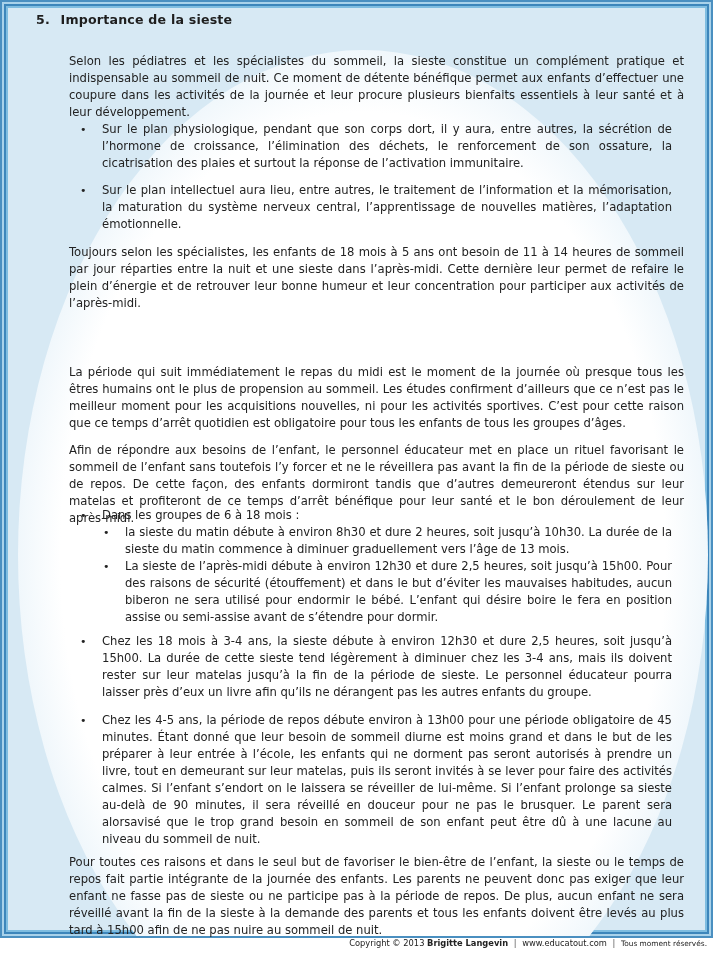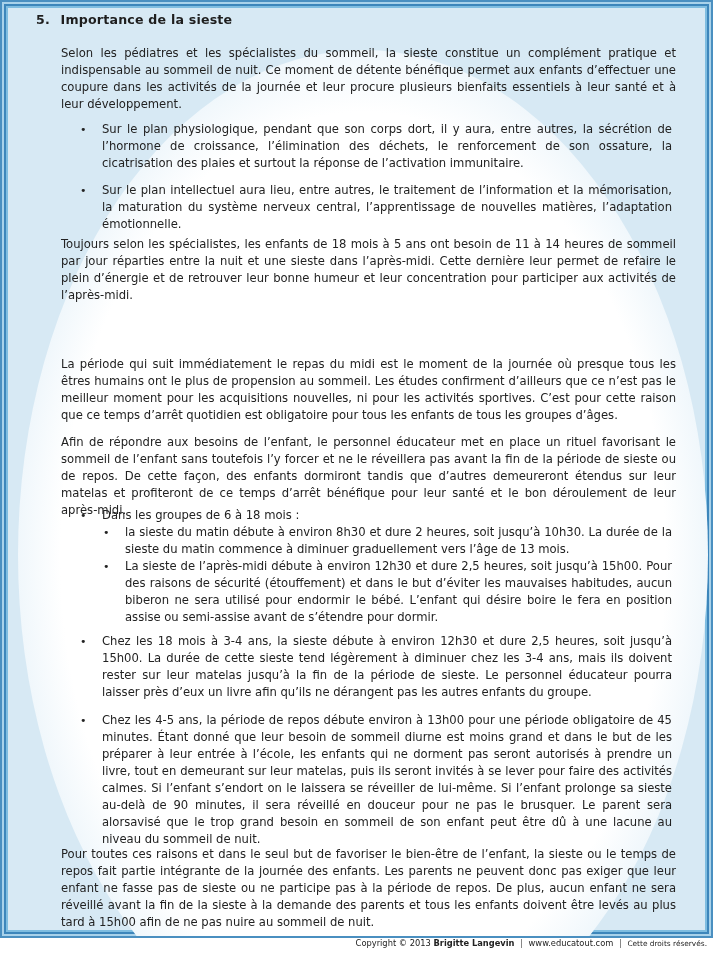--- a/index.html
+++ b/index.html
@@ -26,21 +26,21 @@
     font-size: 11.6px;
     line-height: 17px;
   }
   h2 {
     margin: 0; font-size: 12.6px; font-weight: bold; color: #1e1e1e; letter-spacing: 0.2px;
     position: absolute;
   }
   .h5 { left: 36px; top: 11px; }
   .h5 .num { display: inline-block; width: 20px; }
   .h6 { left: 34px; top: 321px; }
-  p { margin: 4px; position: absolute; text-align: justify; text-align-last: left; }
+  p { margin: 12px; position: absolute; text-align: justify; text-align-last: left; }
   .ind { left: 57px; width: 615px; }
   ul { list-style: none; margin: 0; padding: 0; position: absolute; }
   li { position: relative; text-align: justify; text-align-last: left; }
   li .bullet { position: absolute; left: -22px; top: 0; font-size: 11px; }
   .lvl1 { left: 102px; width: 570px; }
   .lvl2 { left: 125px; width: 547px; }
   .footer {
     position: absolute; right: 6px; top: 938px;
     font-size: 8.3px; color: #222; white-space: nowrap;
   }
@@ -115,14 +115,14 @@
 
   <p class="ind" style="top:842px;">Pour toutes ces raisons et dans le seul but de favoriser le bien-être de l’enfant, la sieste ou le temps de repos fait partie intégrante de la journée des enfants. Les parents ne peuvent donc pas exiger que leur enfant ne fasse pas de sieste ou ne participe pas à la période de repos. De plus, aucun enfant ne sera réveillé avant la fin de la sieste à la demande des parents et tous les enfants doivent être levés au plus tard à 15h00 afin de ne pas nuire au sommeil de nuit.</p>
 </div>
 
 <div class="footer">
   <span>Copyright © 2013</span>
   <span class="name">Brigitte Langevin</span>
   <span class="sep">|</span>
   <span>www.educatout.com</span>
   <span class="sep">|</span>
-  <span class="rights">Cette droits réservés.</span>
+  <span class="rights">Tous moment réservés.</span>
 </div>
 
 </body></html>

